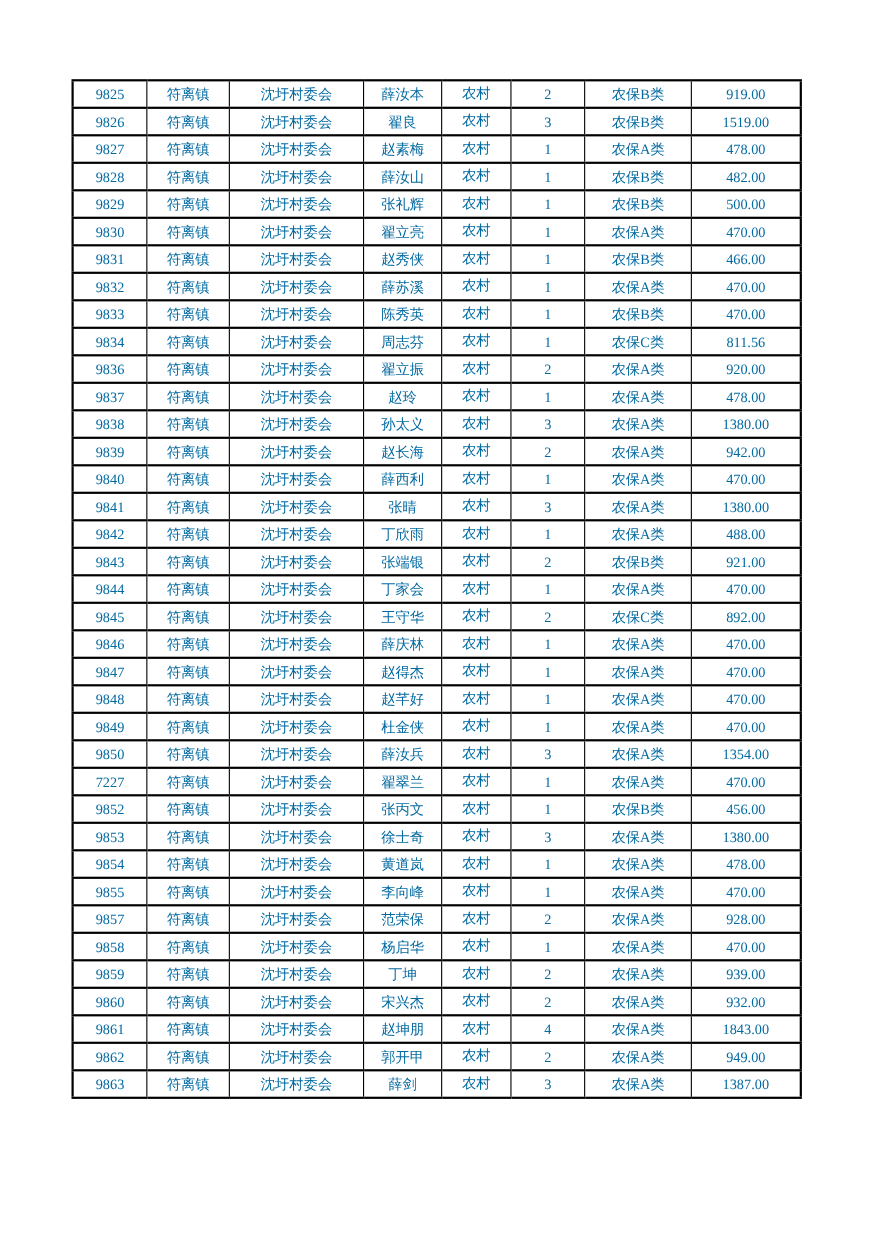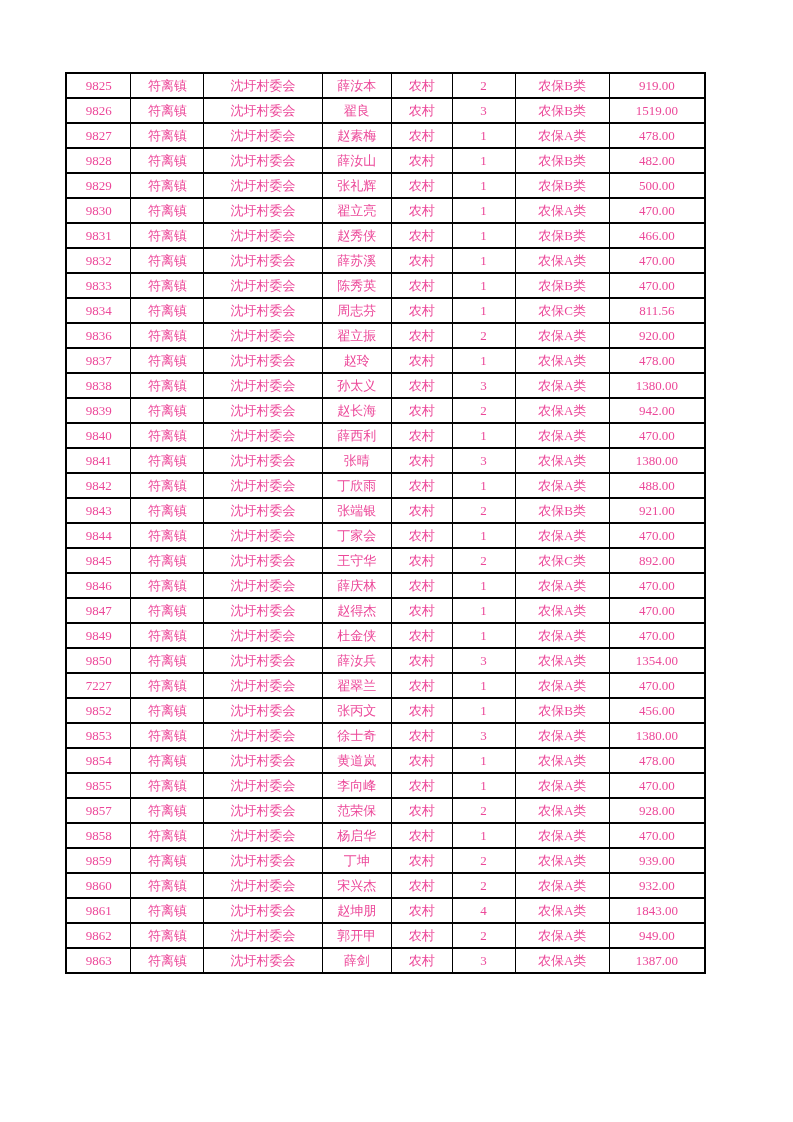--- a/index.html
+++ b/index.html
@@ -2,26 +2,26 @@
 <html><head>
 <meta charset="utf-8">
 <style>
   html, body {
     margin: 0;
     padding: 0;
     background: #ffffff;
   }
   .page {
     position: relative;
-    width: 706px;
+    width: 793px;
     height: 1122px;
     background: #ffffff;
     overflow: hidden;
     font-family: "Liberation Serif", "DejaVu Serif", serif;
-    color: #ec4899;
+    color: #0369a1;
   }
   table.roster {
     position: absolute;
     left: 65px;
     top: 72px;
     border-collapse: collapse;
     table-layout: fixed;
     border: 2px solid #000000;
   }
   table.roster td {
@@ -35,21 +35,21 @@
     vertical-align: middle;
     font-size: 13px;
     line-height: 1;
     white-space: nowrap;
     overflow: hidden;
   }
   .col-0 { width: 62px; }
   .col-1 { width: 70px; }
   .col-2 { width: 117px; margin-left: 8px; }
   .col-3 { width: 66px; }
-  .col-4 { width: 58px; }
+  .col-4 { width: 58px; font-family: Liberation Mono, monospace; }
   .col-5 { width: 62px; }
   .col-6 { width: 92px; }
   .col-7 { width: 94px; }
 </style>
 </head>
 <body>
 
 <div class="page">
   <table class="roster">
     <tbody>
@@ -267,20 +267,30 @@
           <td class="col-0">9847</td>
           <td class="col-1">符离镇</td>
           <td class="col-2">沈圩村委会</td>
           <td class="col-3">赵得杰</td>
           <td class="col-4">农村</td>
           <td class="col-5">1</td>
           <td class="col-6">农保A类</td>
           <td class="col-7">470.00</td>
         </tr>
         <tr>
+          <td class="col-0">9848</td>
+          <td class="col-1">符离镇</td>
+          <td class="col-2">沈圩村委会</td>
+          <td class="col-3">赵芊好</td>
+          <td class="col-4">农村</td>
+          <td class="col-5">1</td>
+          <td class="col-6">农保A类</td>
+          <td class="col-7">470.00</td>
+        </tr>
+        <tr>
           <td class="col-0">9849</td>
           <td class="col-1">符离镇</td>
           <td class="col-2">沈圩村委会</td>
           <td class="col-3">杜金侠</td>
           <td class="col-4">农村</td>
           <td class="col-5">1</td>
           <td class="col-6">农保A类</td>
           <td class="col-7">470.00</td>
         </tr>
         <tr>

